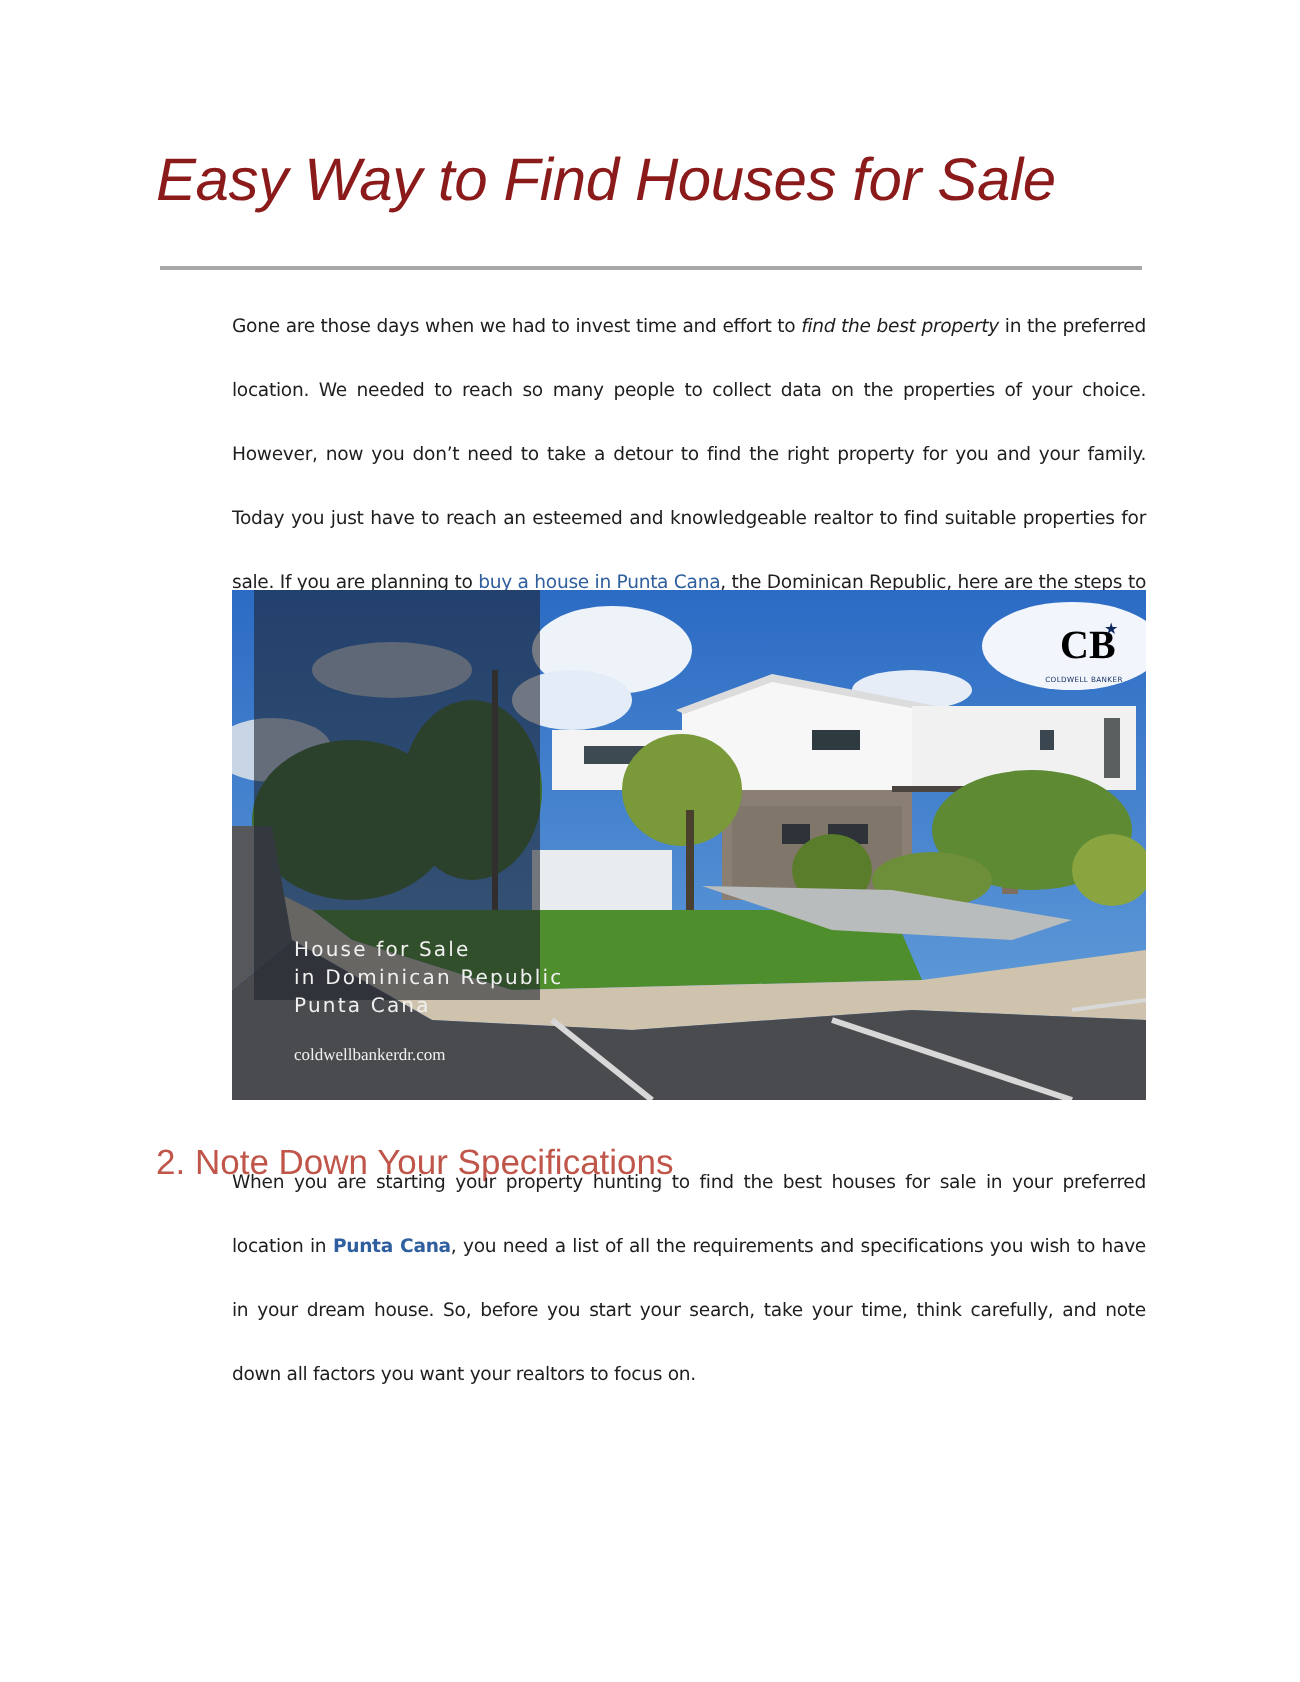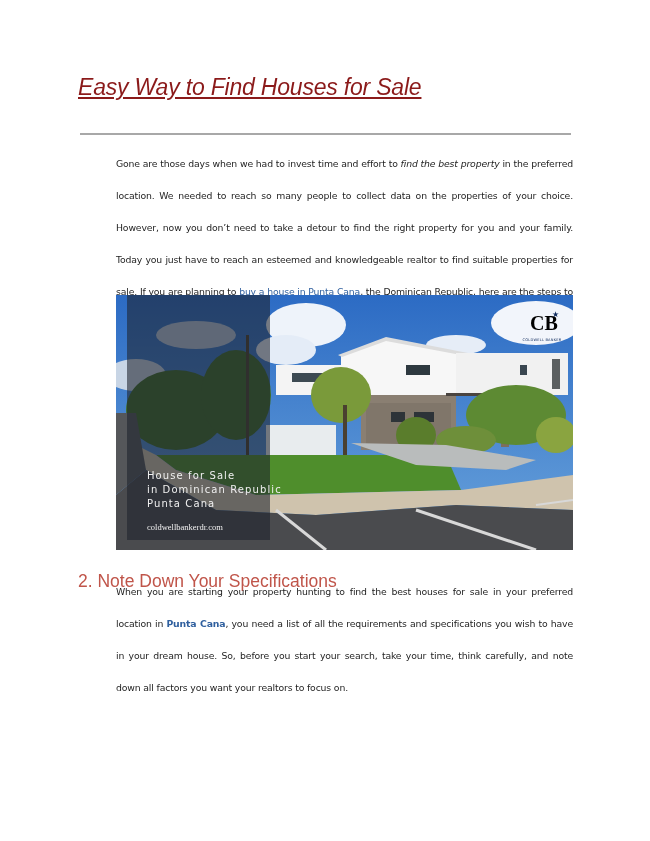--- a/index.html
+++ b/index.html
@@ -1,37 +1,37 @@
 <!DOCTYPE html>
 <html><head>
   <meta charset="utf-8">
   <style>
     html, body { margin: 0; padding: 0; background: #ffffff; }
     body { width: 650px; height: 841px; position: relative; overflow: hidden; font-family: "DejaVu Sans", sans-serif; color: #222; }
     .page-title {
       position: absolute; left: 78px; top: 74px; margin: 0;
       font-family: "Liberation Sans", sans-serif; font-style: italic; font-weight: normal;
-      font-size: 23px; color: #8b1a1a; letter-spacing: -0.2px; white-space: nowrap; text-decoration: underline;
+      font-size: 30px; color: #8b1a1a; letter-spacing: -0.2px; white-space: nowrap;
     }
     .divider { position: absolute; left: 80px; top: 133px; width: 491px; height: 2px; background: #a8a8a8; }
     .para {
       position: absolute; left: 116px; width: 457px; margin: 0;
       font-family: "DejaVu Sans", sans-serif; font-size: 9.3px; line-height: 32px;
       text-align: justify; color: #1e1e1e; letter-spacing: -0.15px;
     }
     .para em { font-style: italic; }
     .link { color: #2f5f9e; text-decoration: none; }
     .link.bold { font-weight: bold; }
     .intro { top: 148px; }
     .hero {
       position: absolute; left: 116px; top: 295px; width: 457px; height: 255px; overflow: hidden; background: #3c7ac8;
     }
     .hero svg { position: absolute; left: 0; top: 0; width: 457px; height: 255px; }
     .overlay {
-      position: absolute; left: 11px; top: 0; width: 143px; height: 245px;
+      position: absolute; left: 11px; top: 0; width: 143px; height: 205px;
       background: rgba(30, 35, 45, 0.58);
     }
     .overlay-text {
       position: absolute; left: 20px; color: #f0f0f0; font-family: "DejaVu Sans", sans-serif;
       font-size: 10px; letter-spacing: 1.1px; line-height: 14px; white-space: nowrap;
     }
     .ov-l1 { top: 174px; }
     .ov-l2 { top: 188px; text-align: right; }
     .ov-l3 { top: 202px; }
     .ov-web { top: 225px; font-size: 8.5px; letter-spacing: 0; font-family: Liberation Serif, serif; }

